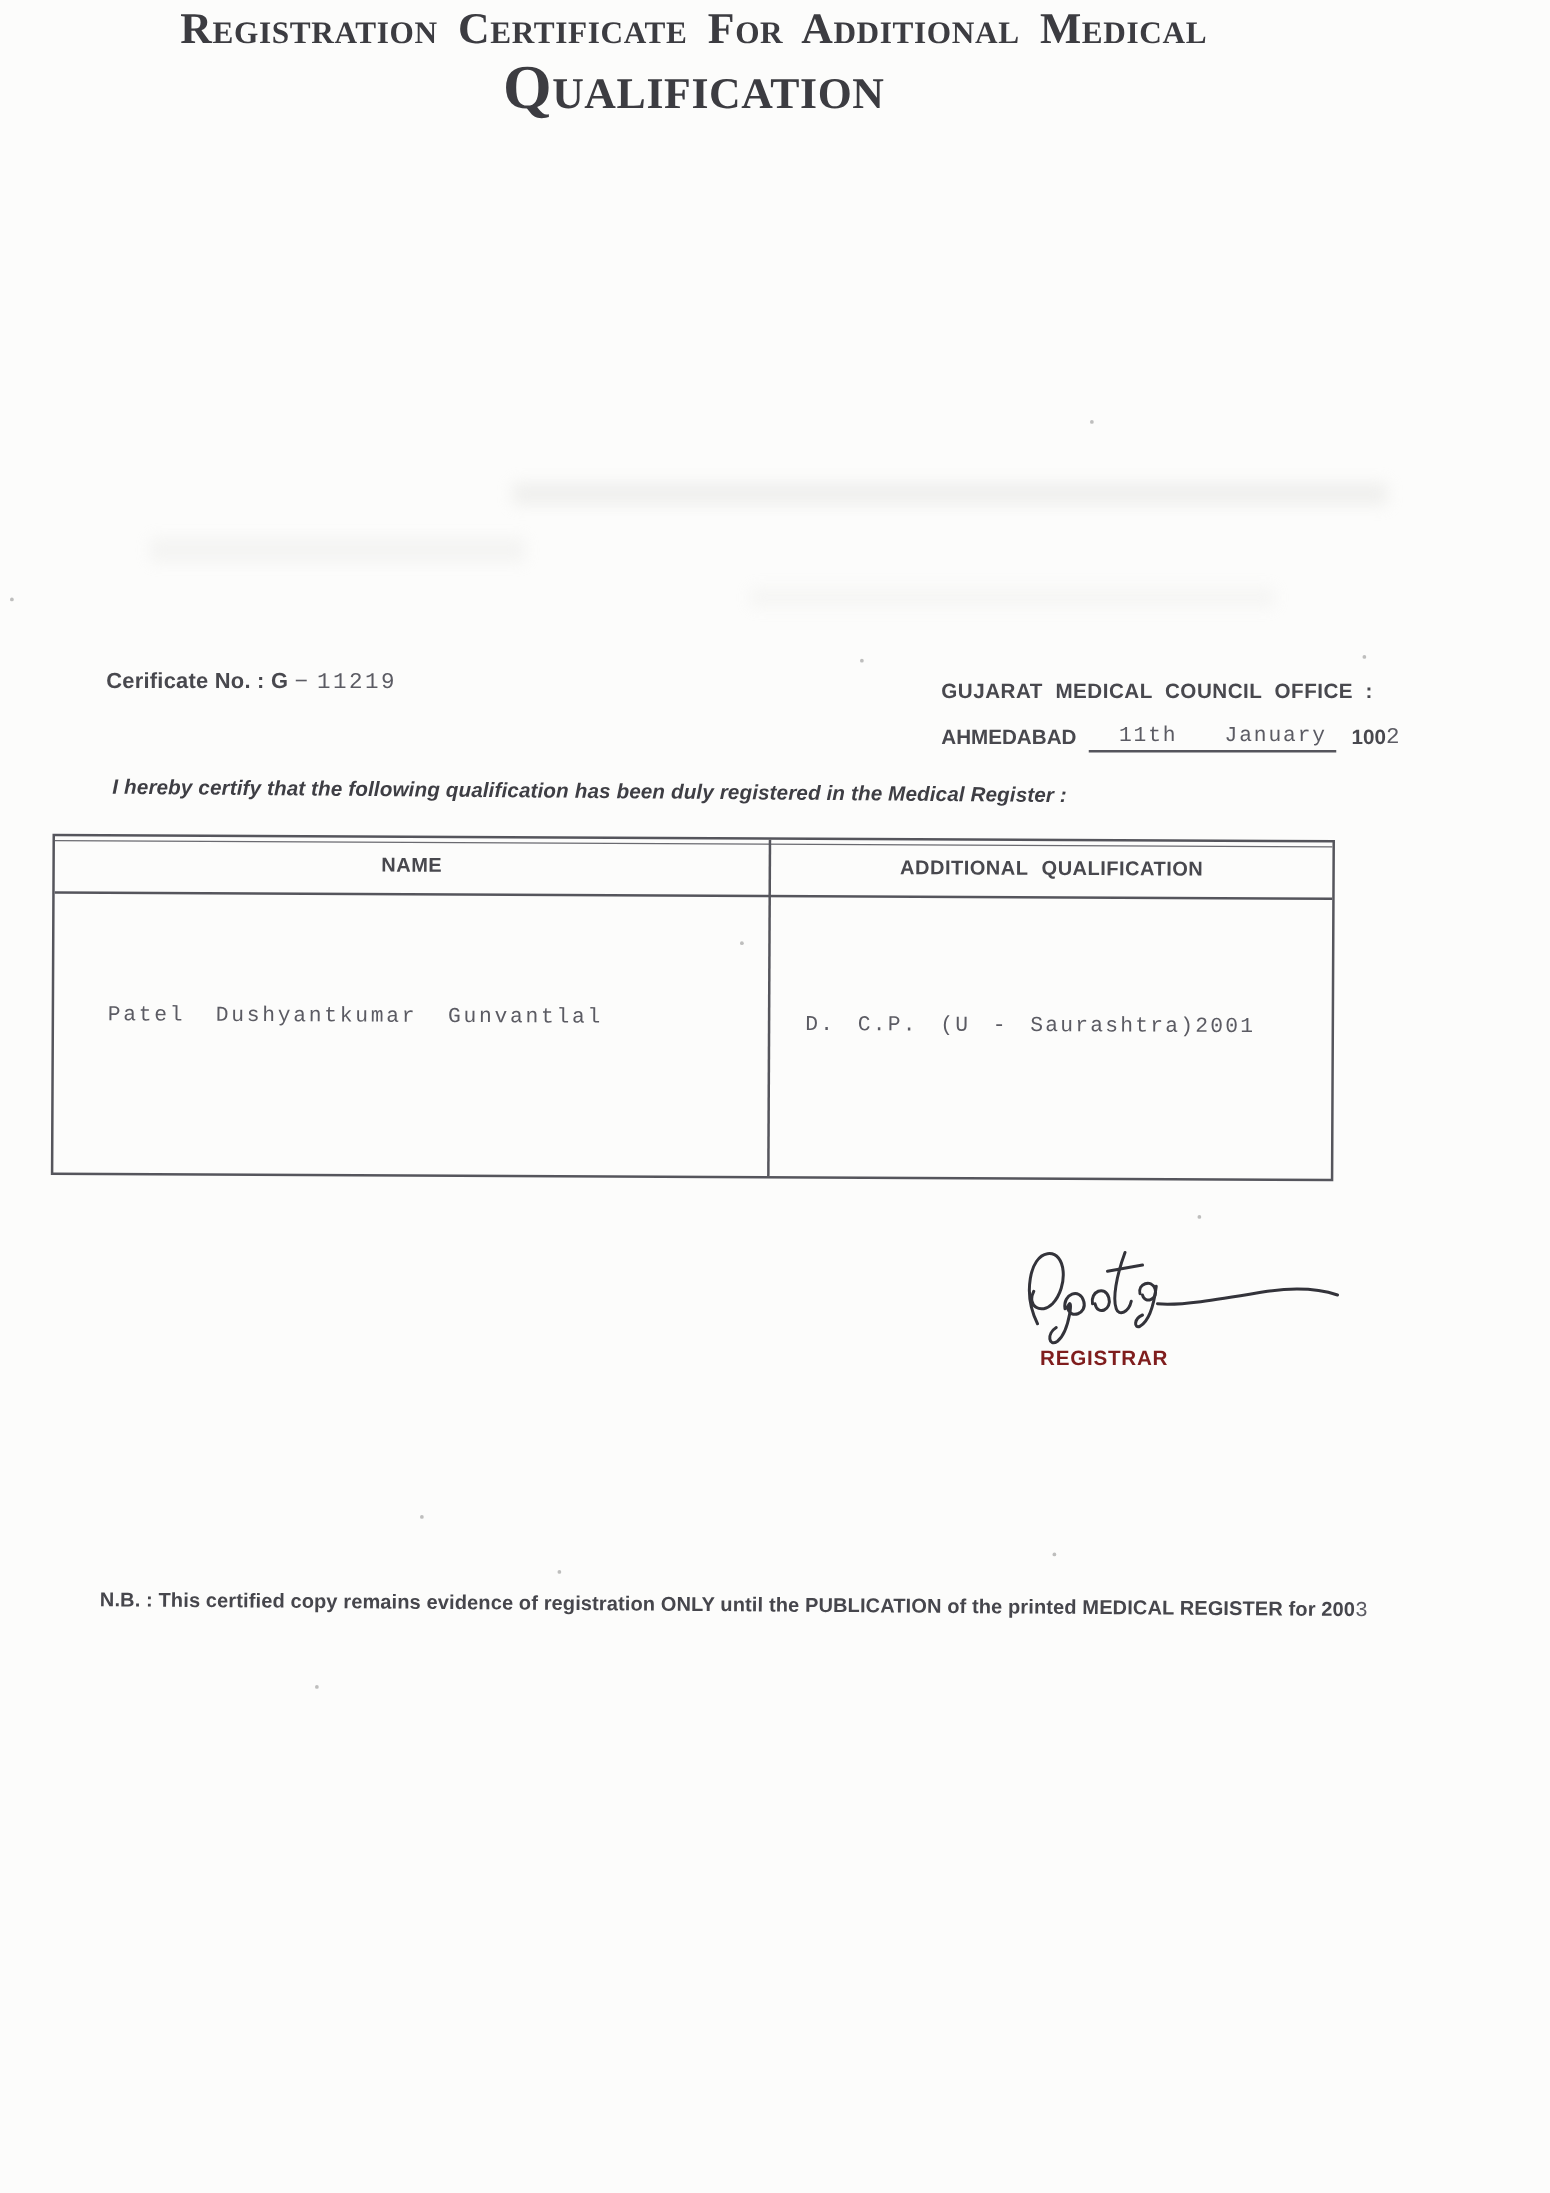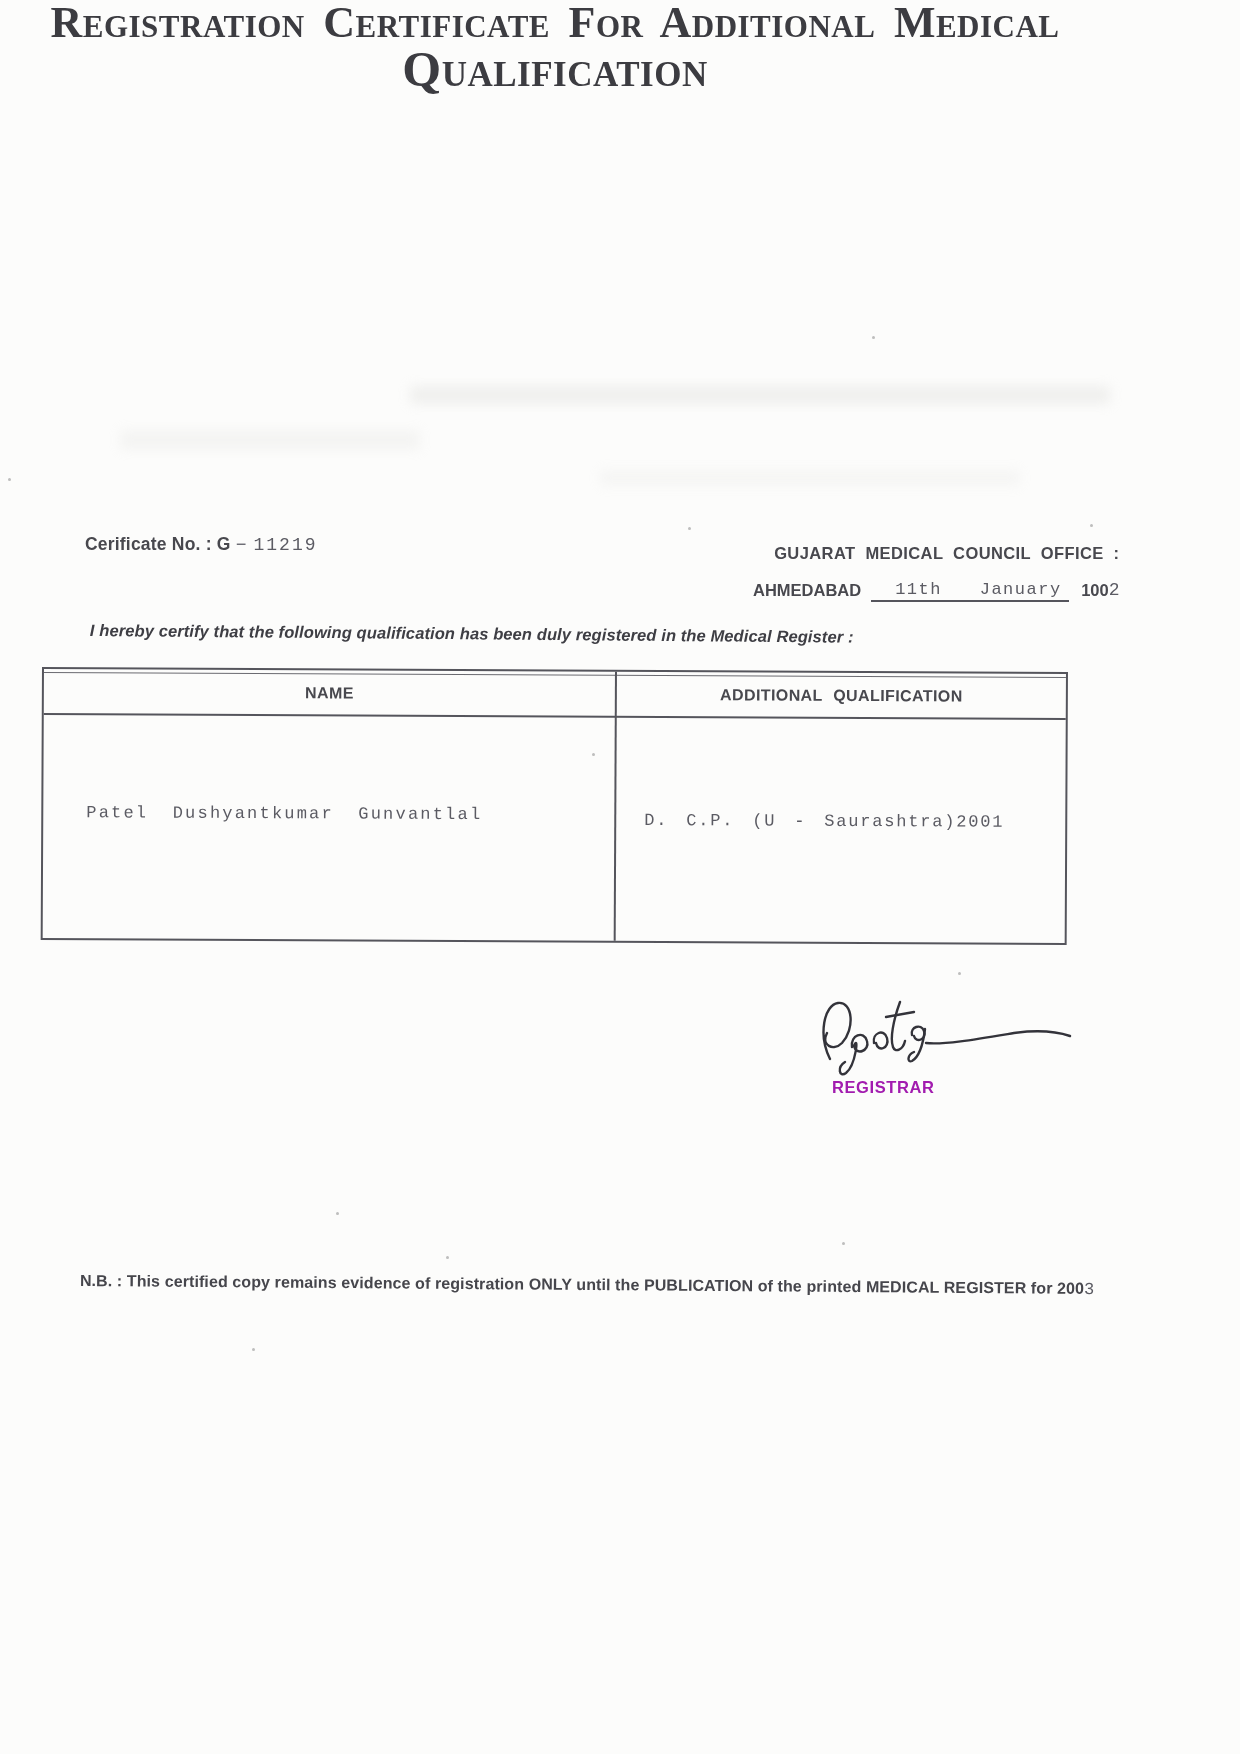--- a/index.html
+++ b/index.html
@@ -17,28 +17,28 @@
   .speck{position:absolute;width:3px;height:3px;border-radius:50%;background:#8b8b8b;opacity:.55;}
   
   .title-block{
     position:absolute;left:0;top:412;width:1110px;
     text-align:center;
     font-family:"Liberation Serif", serif;
     font-variant:small-caps;
     font-weight:700;
     color:#3c3c41;
   }
-  .title-line1{font-size:44px;letter-spacing:.5px;word-spacing:7px;line-height:46px;}
+  .title-line1{font-size:35px;letter-spacing:.5px;word-spacing:7px;line-height:46px;}
   .title-line2{font-size:50px;letter-spacing:.5px;line-height:46px;}
   
   .cert-no{position:absolute;left:85px;top:534px;font-size:17.5px;font-weight:700;color:#48484e;letter-spacing:.2px;}
   .typed{font-family:"Liberation Mono","DejaVu Sans Mono",monospace;font-weight:400;color:#5b5b63;}
   .cert-no .typed{font-size:18px;letter-spacing:2px;}
   .office-block{position:absolute;left:753px;top:544px;font-size:16.5px;font-weight:700;color:#48484e;}
-  .office-title{letter-spacing:.4px;word-spacing:5px;white-space:nowrap;text-align:right;}
+  .office-title{letter-spacing:.4px;word-spacing:5px;white-space:nowrap;}
   .office-city-line{margin-top:15px;white-space:nowrap;display:flex;align-items:center;}
   .date-underline{
     display:inline-block;position:relative;
     width:198px;height:22px;margin-left:10px;
     border-bottom:2px solid #55555c;
   }
   .date-underline .typed{
     position:absolute;left:24px;bottom:1px;
     font-size:17px;letter-spacing:1.5px;word-spacing:26px;white-space:nowrap;
   }
@@ -69,21 +69,21 @@
     position:absolute;left:43px;top:134px;
     font-size:17px;letter-spacing:2.2px;word-spacing:12px;white-space:nowrap;
   }
   .cell-qual{
     position:absolute;left:601px;top:139px;
     font-size:17px;letter-spacing:1.8px;word-spacing:6px;white-space:nowrap;
   }
   
   .sig-block{position:absolute;left:808px;top:993px;width:280px;height:110px;}
   .sig-svg{position:absolute;left:0;top:0;}
-  .registrar{position:absolute;left:24px;top:85px;font-size:16.5px;font-weight:700;letter-spacing:.6px;color:#a21caf;}
+  .registrar{position:absolute;left:24px;top:85px;font-size:16.5px;font-weight:700;letter-spacing:.6px;color:#7f1d1d;}
   
   .note{
     position:absolute;left:80px;top:1272px;width:1130px;
     font-size:16px;font-weight:700;color:#46464c;
     letter-spacing:.1px;white-space:nowrap;
     transform:rotate(0.45deg);transform-origin:left top;
   }
   .note .typed{font-size:17px;}
 </style>
 </head>

